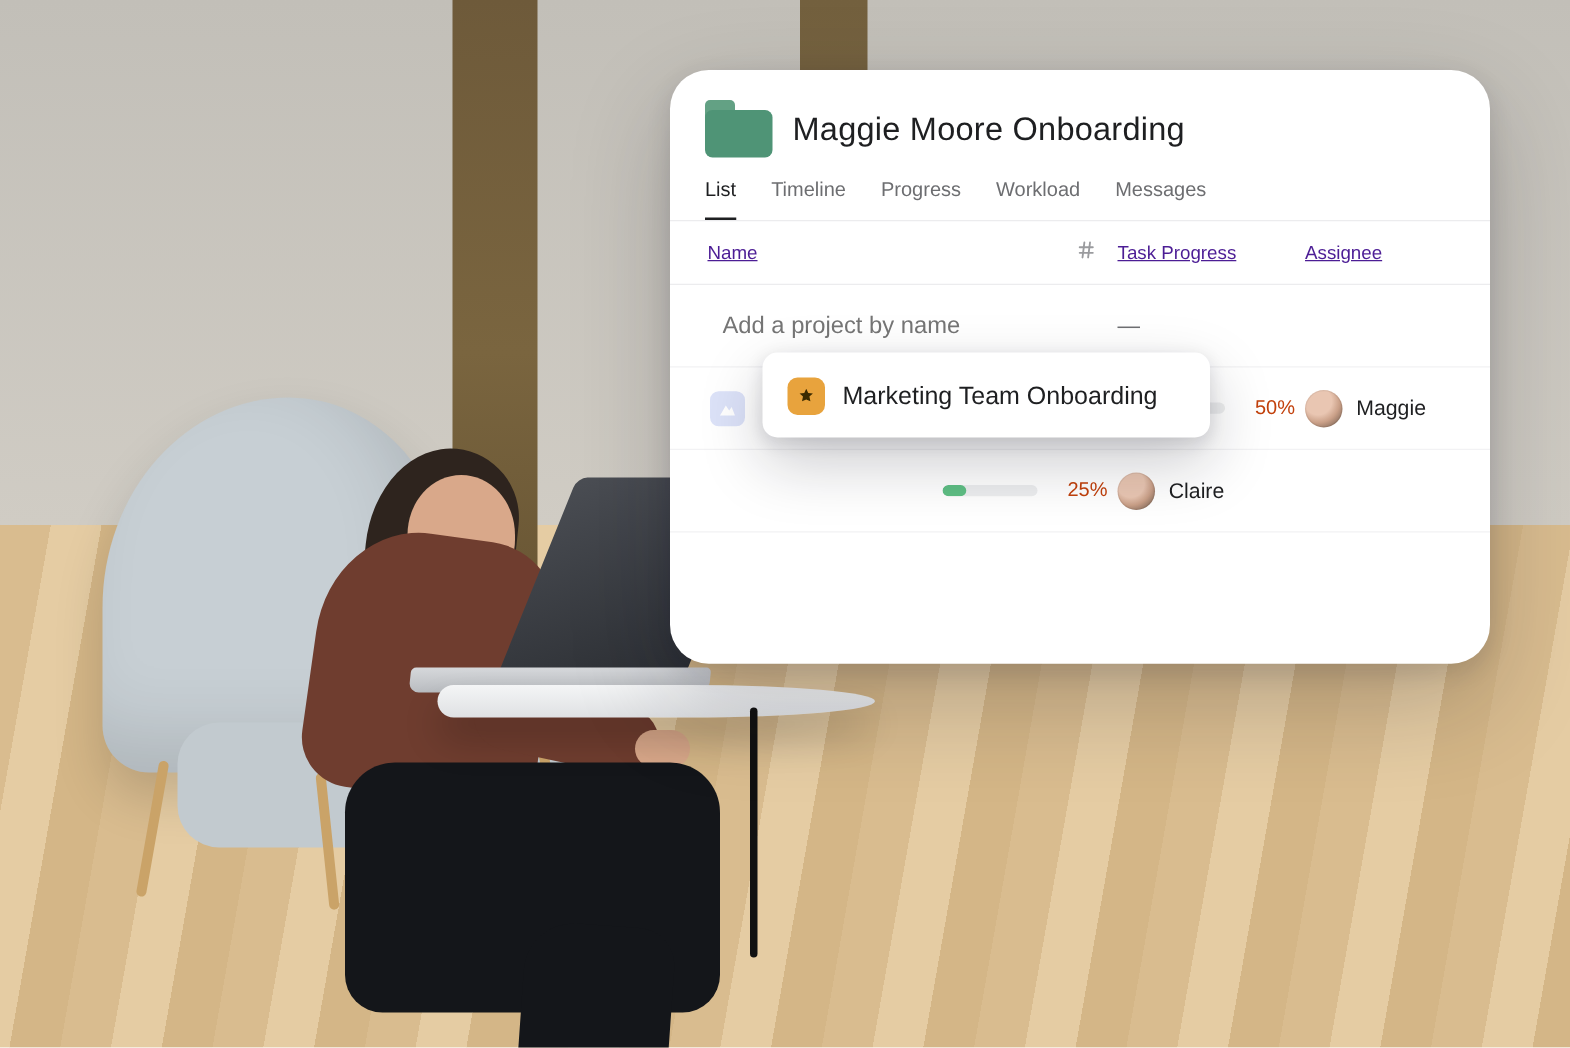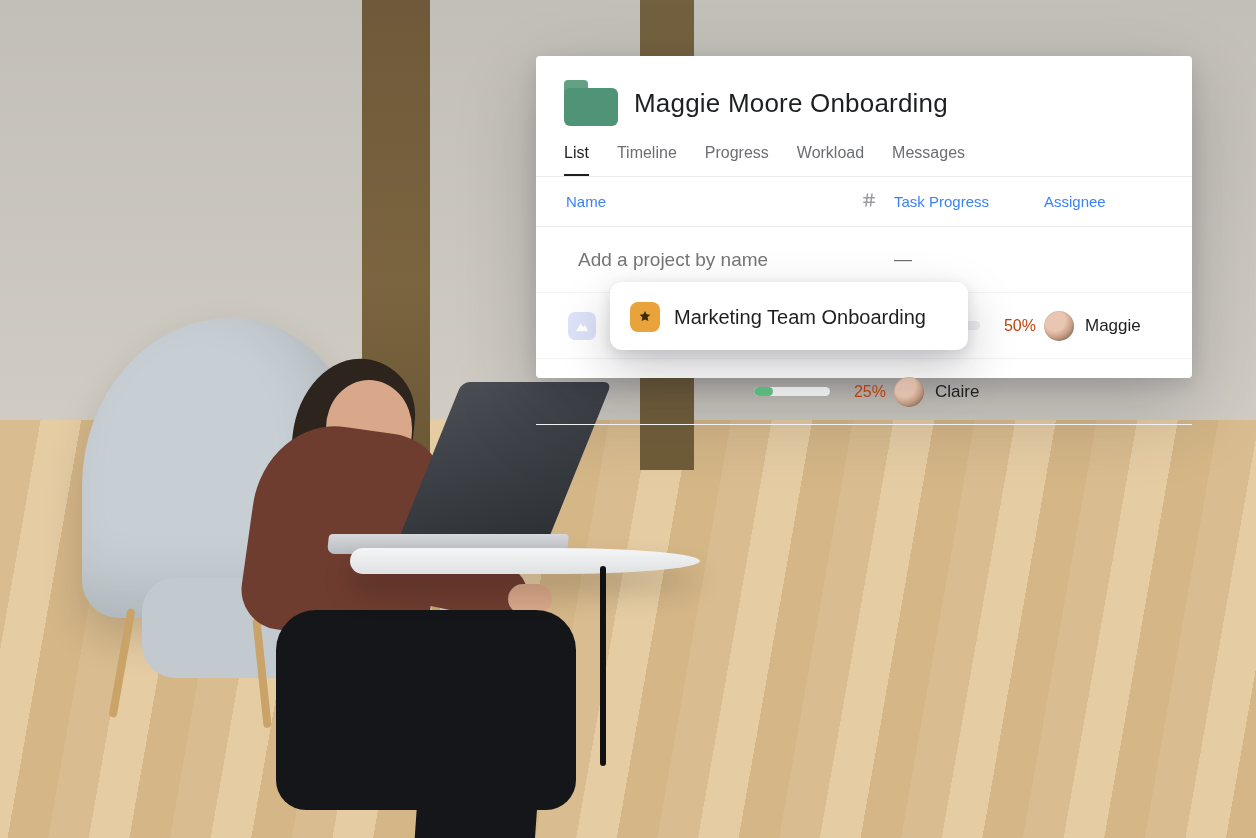--- a/index.html
+++ b/index.html
@@ -93,22 +93,22 @@
     background:linear-gradient(#f4f5f6,#dfe1e3);
     border-radius:14px 160px 160px 14px / 14px 14px 14px 14px;
     box-shadow:0 18px 30px rgba(0,0,0,.2);
   }
   .table-leg{
     position:absolute;left:600px;top:566px;width:6px;height:200px;background:#111;border-radius:3px;
   }
 
   
   .card{
-    position:absolute; left:536px; top:56px; width:656px; height:322px;
-    background:#fff; border-radius:4px;
+    position:absolute; left:536px; top:56px; width:656px; height:475px;
+    background:#fff; border-radius:31px;
     box-shadow:0 30px 80px rgba(20,20,30,.22), 0 6px 20px rgba(20,20,30,.12);
     color:#1e1f21;
     overflow:visible;
   }
   .header{
     display:flex;align-items:center;gap:16px;
     padding:24px 28px 8px 28px;
   }
   .folder-icon{
     width:54px;height:46px;position:relative;
@@ -126,22 +126,23 @@
   }
   .tab-item{padding-bottom:12px;cursor:pointer;}
   .tab-item.active{color:#1e1f21;font-weight:500;border-bottom:2px solid #1e1f21;}
   .divider{height:1px;background:#ececee;width:100%;}
 
   .columns{
     display:grid;
     grid-template-columns: 1fr 34px 150px 130px;
     align-items:center;
     padding:14px 18px 14px 30px;
-    font-size:15px;color:#3b82f6;
+    font-size:15px;color:#4c1d95;
     border-bottom:1px solid #ececee;
+    text-decoration:underline;
   }
   .hash-icon svg{width:18px;height:18px;stroke:#9a9b9e;}
 
   .row{
     position:relative;
     display:grid;
     grid-template-columns: 1fr 150px 130px;
     align-items:center;
     padding:0 18px 0 18px;
     min-height:66px;

